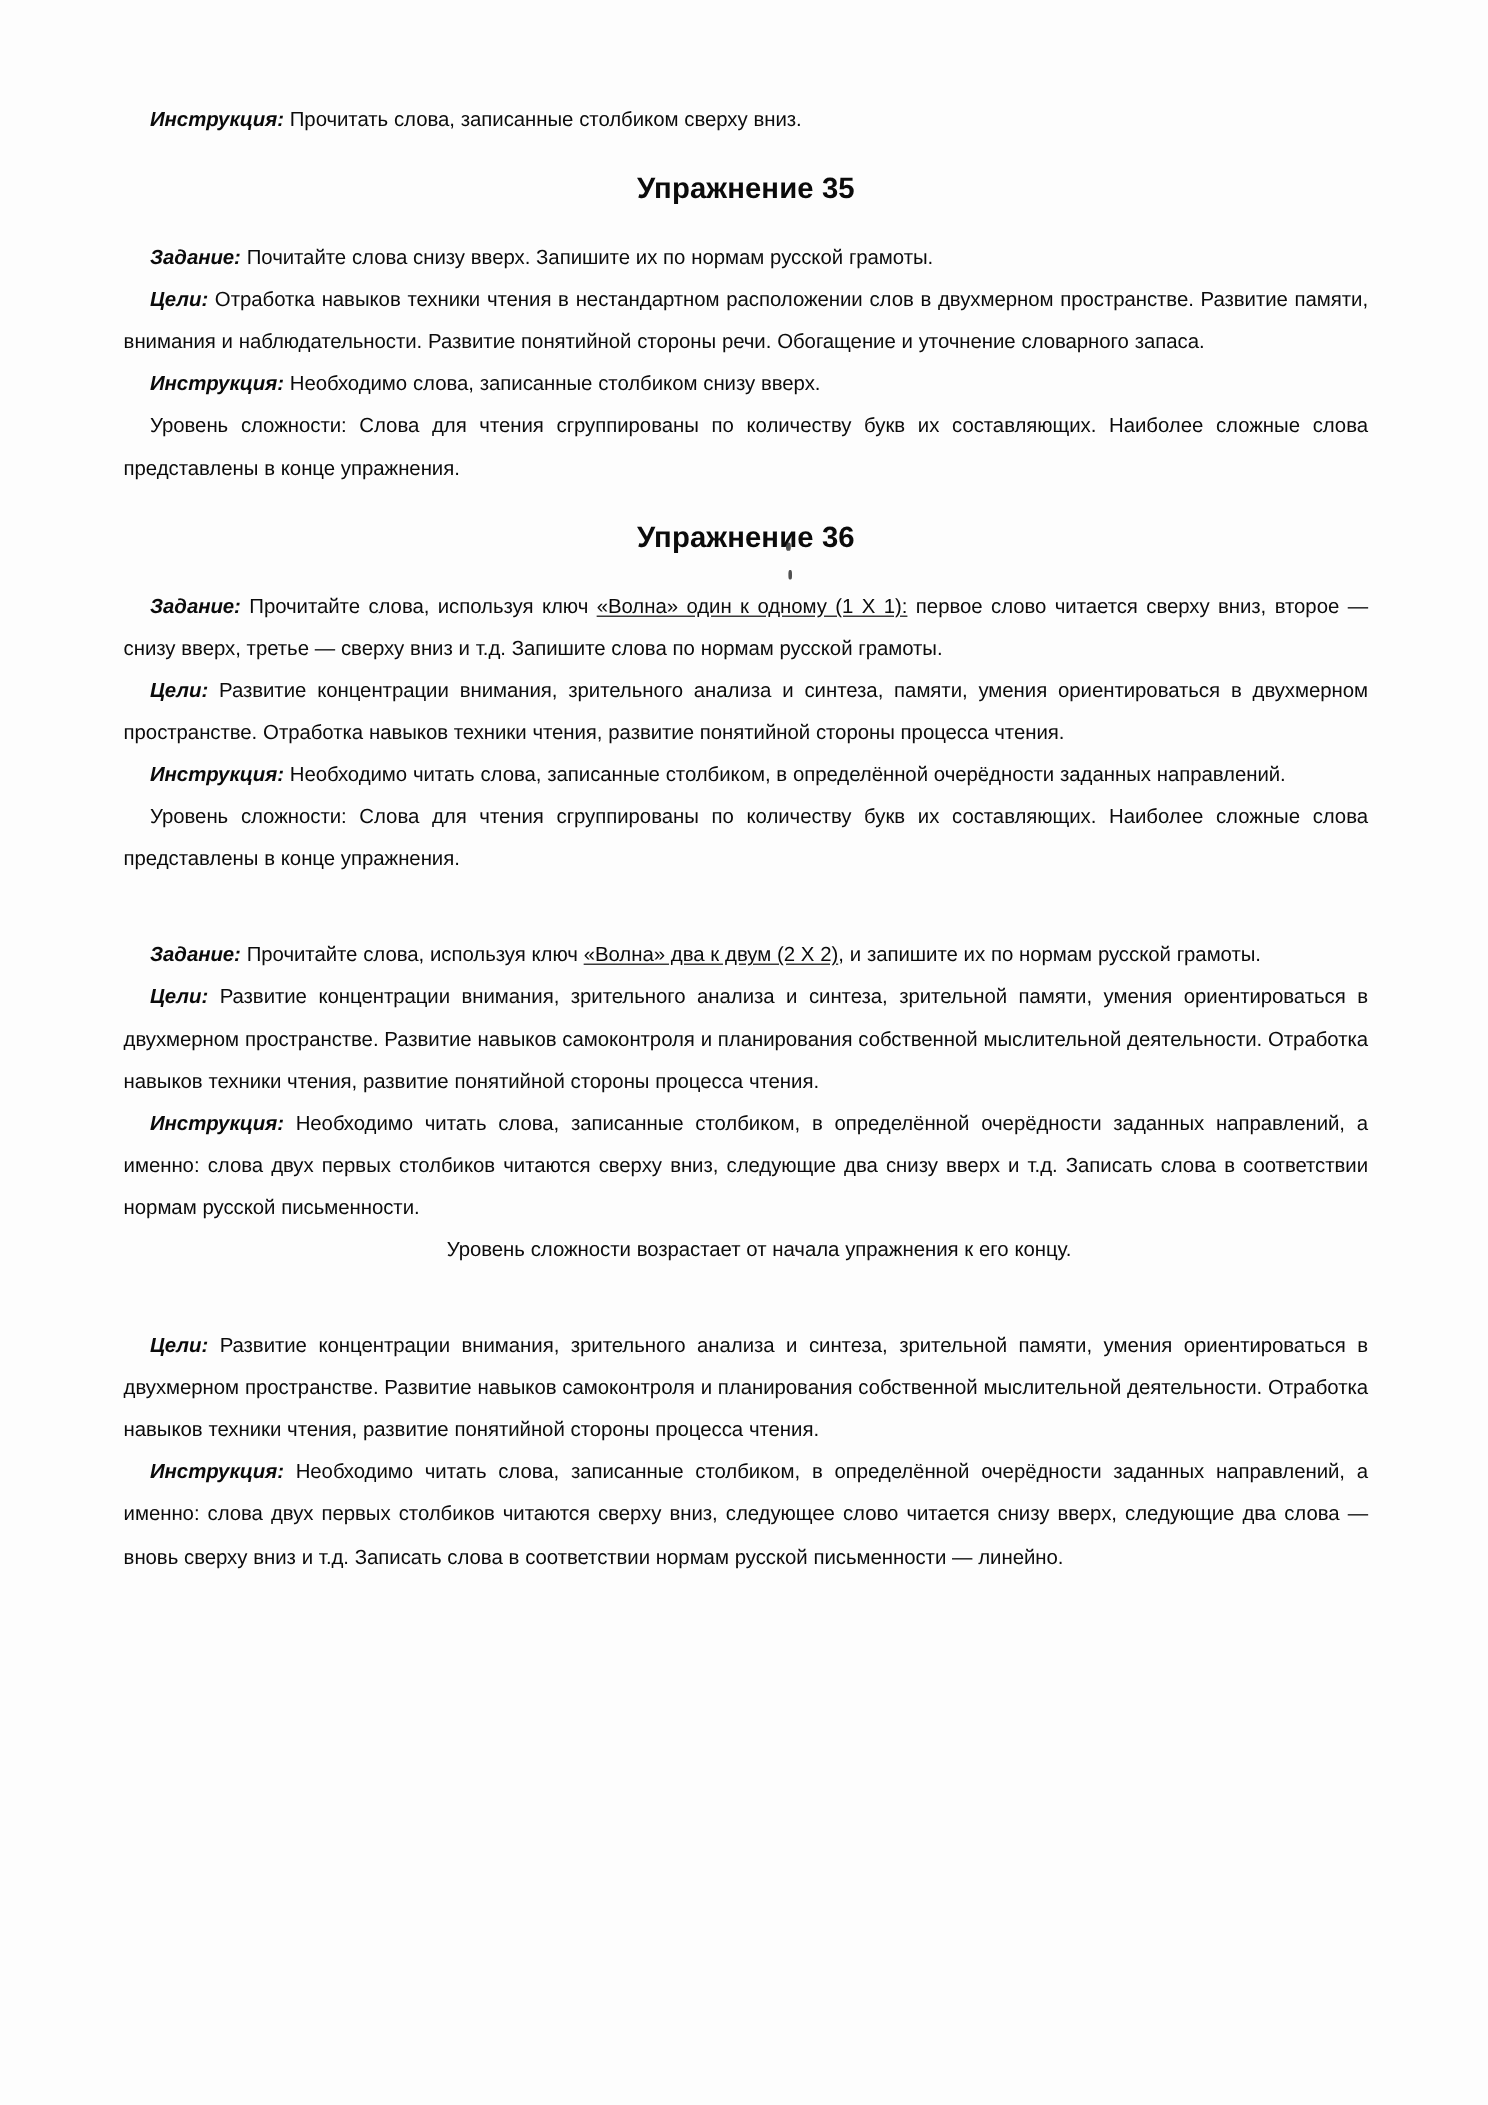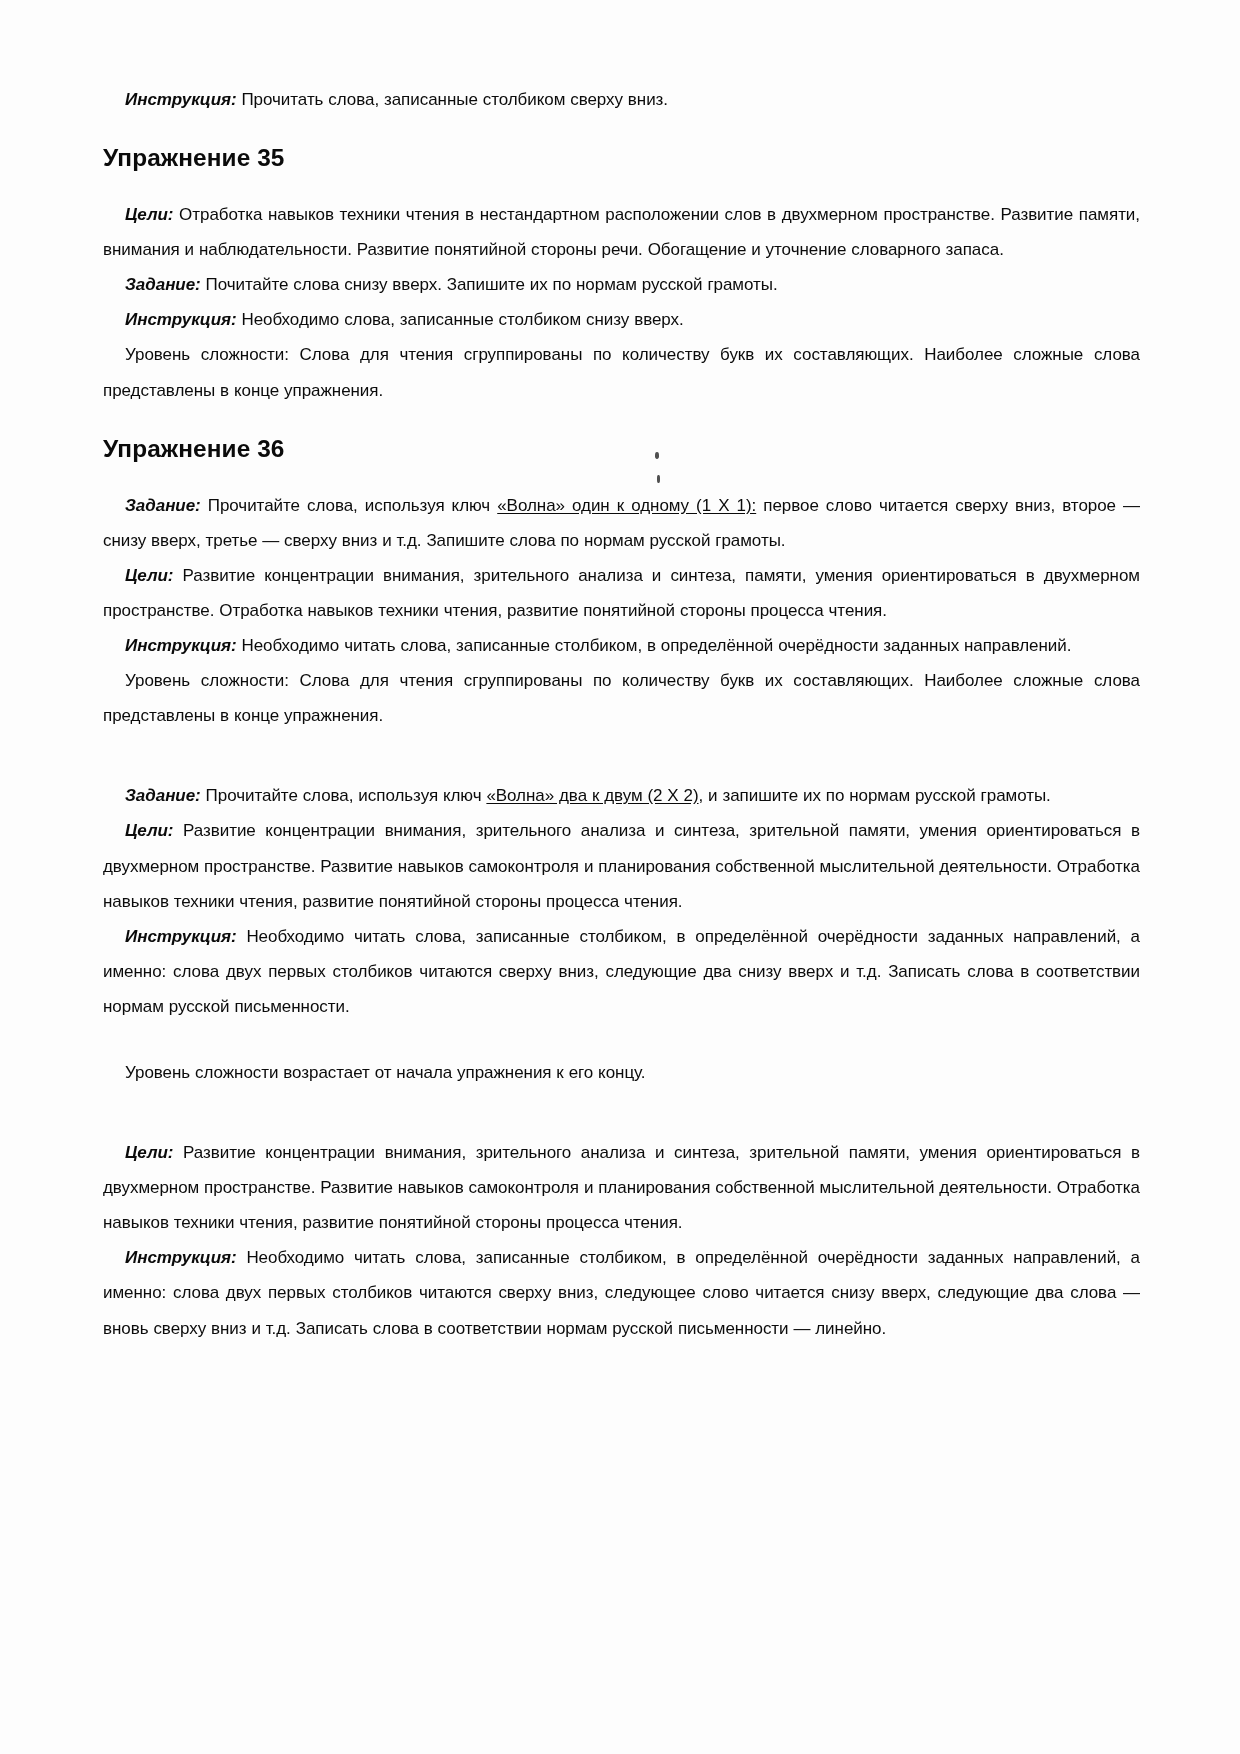--- a/index.html
+++ b/index.html
@@ -31,36 +31,36 @@
     text-align: justify;
     text-justify: inter-word;
     letter-spacing: -0.05px;
     word-spacing: 0.2px;
     -webkit-font-smoothing: none;
   }
   p.para.indent {
     text-indent: 22px;
   }
   p.para.last-line-left {
-    text-align: left;
-    margin-top: 31px;
+    text-align: center;
   }
   .runin {
     font-weight: bold;
     font-style: italic;
   }
   .key {
     text-decoration: underline;
     text-underline-offset: 2px;
   }
   h2.ex-heading {
     margin: 0;
     font-size: 24.4px;
     line-height: 35px;
     font-weight: bold;
+    text-align: center;
     letter-spacing: 0.1px;
   }
   .gap-before-heading { height: 23px; }
   .gap-after-heading  { height: 22px; }
   .speck {
     position: absolute;
     background: #2a2a2a;
     border-radius: 40%;
     opacity: 0.82;
     pointer-events: none;
@@ -73,23 +73,23 @@
 
   <div class="content">
 
     <p class="para indent"><span class="runin">Инструкция:</span><span> Прочитать слова, записанные столбиком сверху вниз.</span></p>
 
 
     <div class="gap-before-heading"></div>
     <h2 class="ex-heading">Упражнение 35</h2>
     <div class="gap-after-heading"></div>
 
+    <p class="para indent"><span class="runin">Задание:</span><span> Почитайте слова снизу вверх. Запишите их по нормам русской грамоты.</span></p>
+
     <p class="para indent"><span class="runin">Цели:</span><span> Отработка навыков техники чтения в нестандартном расположении слов в двухмерном пространстве. Развитие памяти, внимания и наблюдательности. Развитие понятийной стороны речи. Обогащение и уточнение словарного запаса.</span></p>
-
-    <p class="para indent"><span class="runin">Задание:</span><span> Почитайте слова снизу вверх. Запишите их по нормам русской грамоты.</span></p>
 
     <p class="para indent"><span class="runin">Инструкция:</span><span> Необходимо слова, записанные столбиком снизу вверх.</span></p>
 
     <p class="para indent"><span>Уровень сложности: Слова для чтения сгруппированы по количеству букв их составляющих. Наиболее сложные слова представлены в конце упражнения.</span></p>
 
     <div class="gap-before-heading"></div>
     <h2 class="ex-heading">Упражнение 36</h2>
     <div class="gap-after-heading"></div>
 
     <p class="para indent"><span class="runin">Задание:</span><span> Прочитайте слова, используя ключ </span><span class="key">«Волна» один к одному (1 X 1):</span><span> первое слово читается сверху вниз, второе — снизу вверх, третье — сверху вниз и т.д. Запишите слова по нормам русской грамоты.</span></p>

